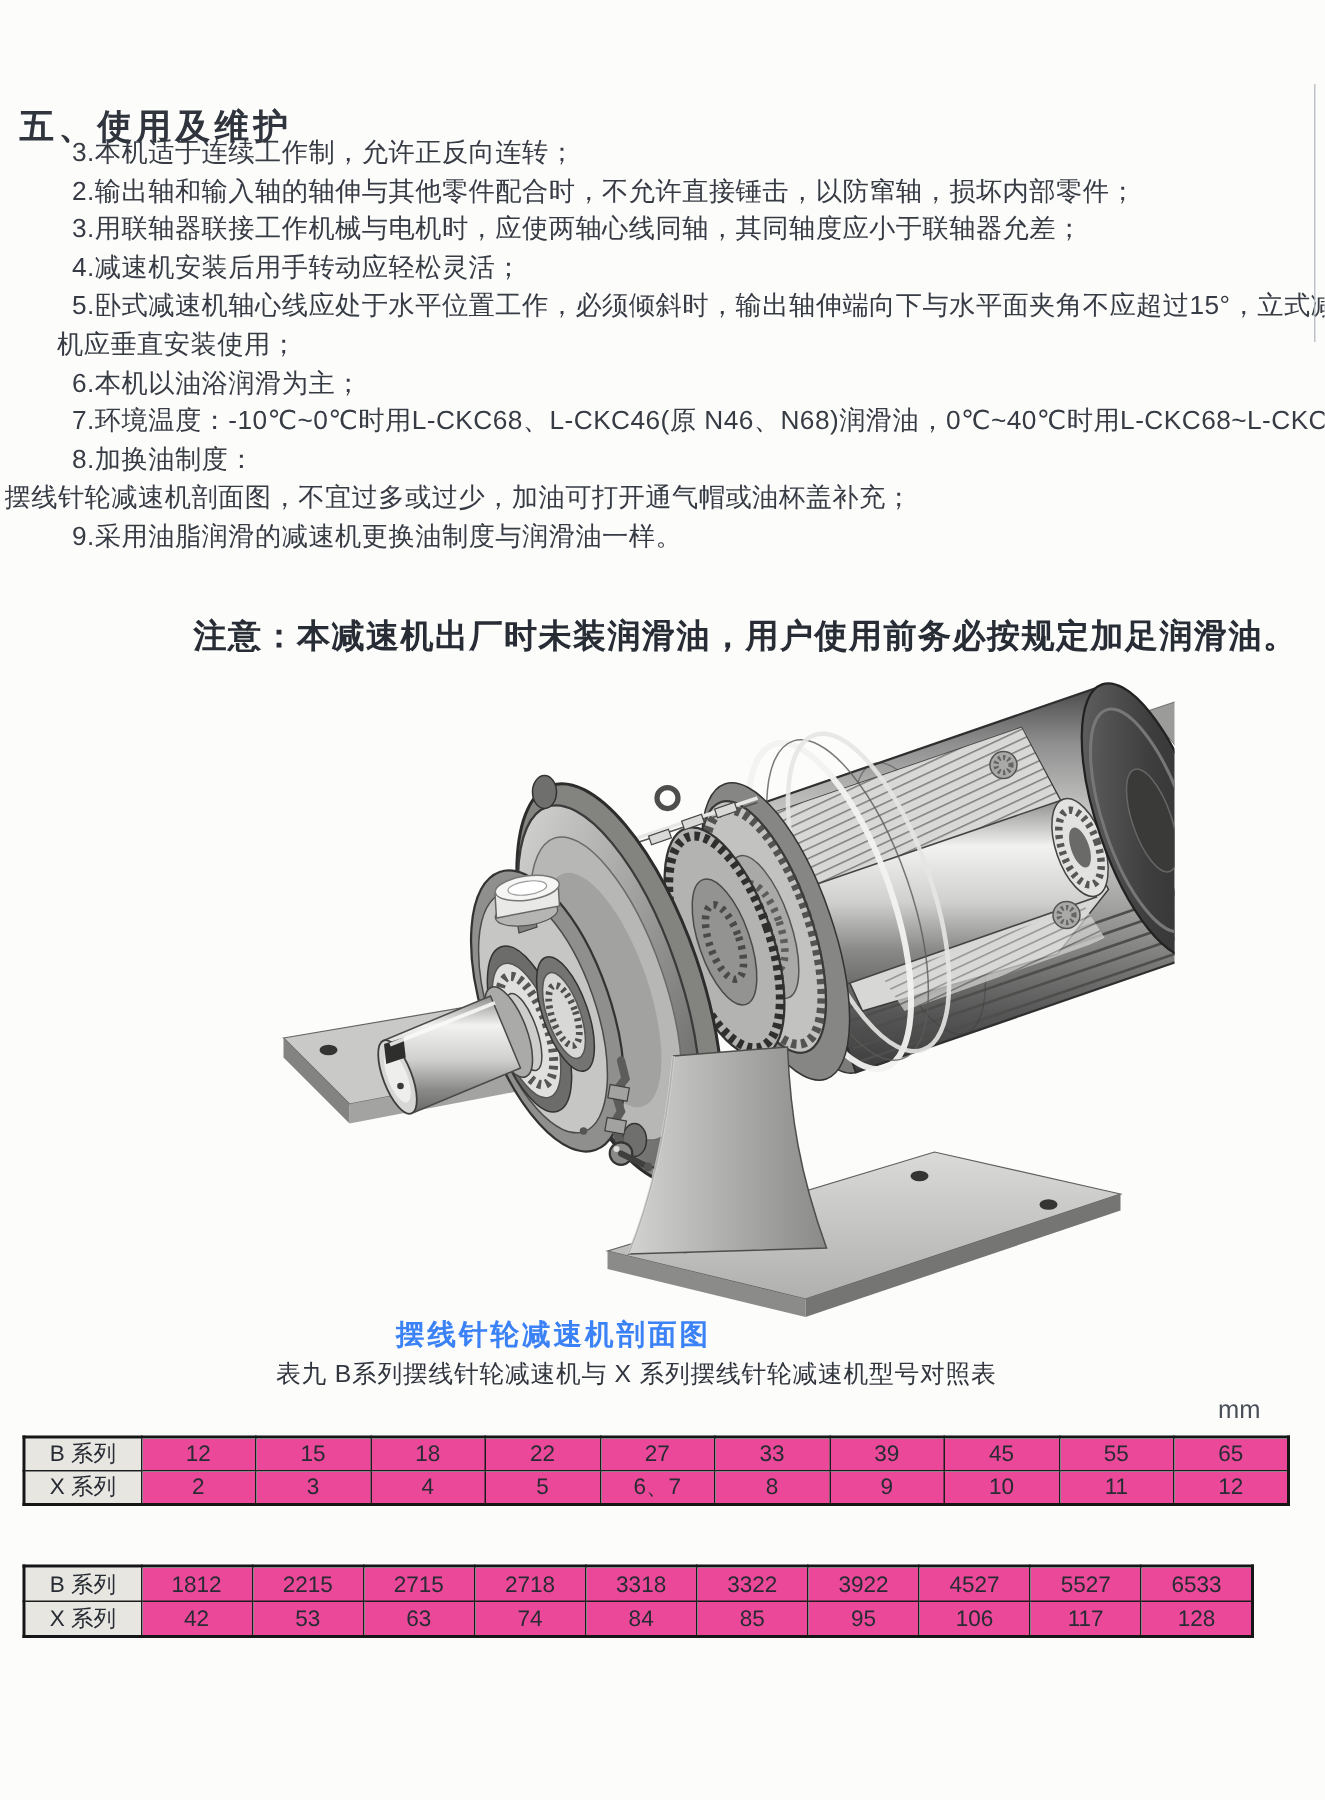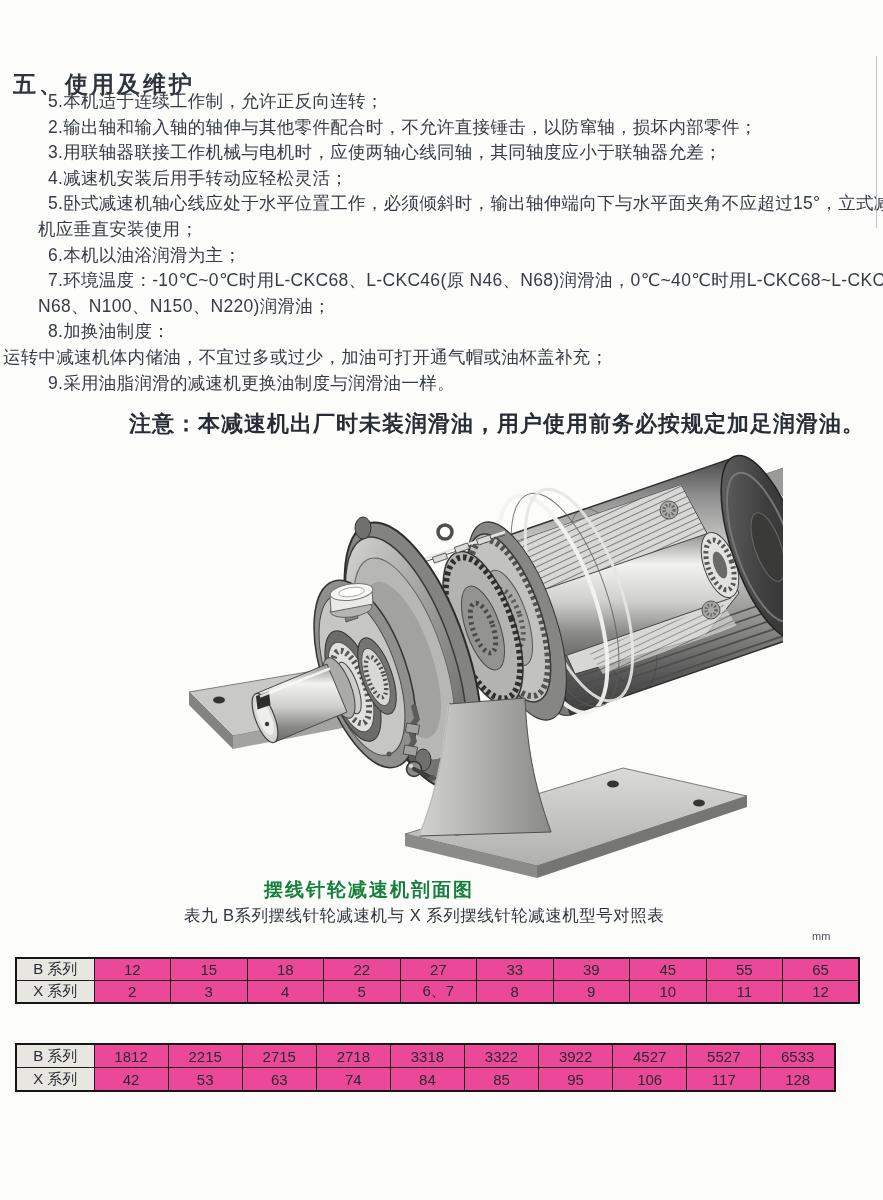--- a/index.html
+++ b/index.html
@@ -10,53 +10,52 @@
   }
   .abs{position:absolute;}
   .heading{left:13px;top:50px;font-size:23px;font-weight:600;letter-spacing:3px;color:#2f343d;margin-top:19px;}
   .textblock{left:0;top:89px;width:880px;}
   .ln{height:25.6px;line-height:25.6px;font-size:17.5px;white-space:nowrap;letter-spacing:0.3px;color:#363b44;}
   .ln.item{padding-left:48px;}
   .ln.cont{padding-left:38px;}
   .ln.flush{padding-left:3px;}
   .notice{left:129px;top:409px;font-size:22px;font-weight:bold;letter-spacing:1px;color:#272c35;white-space:nowrap;}
   .figwrap{left:113px;top:446px;width:670px;height:434px;}
-  .figcaption{left:264px;top:877px;font-size:19px;font-weight:600;letter-spacing:2px;color:#15803d;}
+  .figcaption{left:264px;top:877px;font-size:19px;font-weight:600;letter-spacing:2px;color:#3b82f6;}
   .tbltitle{left:184px;top:905px;font-size:16.5px;letter-spacing:0.5px;color:#30353e;}
-  .unit{left:812px;top:930px;font-size:11px;color:#4a4f58;}
+  .unit{left:812px;top:930px;font-size:17px;color:#4a4f58;}
   table.model{border-collapse:collapse;table-layout:fixed;background:#eff3f4;}
   table.model{border:2.5px solid #161616;}
   table.model td{
     border:1.6px solid #1c1c1c;text-align:center;vertical-align:middle;
     font-size:15px;padding:0;color:#272b33;background:#ec4899;overflow:hidden;white-space:nowrap;
   }
   table.model td.hd{background:#e7e6e1;}
   #table1{left:15px;top:957px;width:845px;}
   #table1 td{height:21px;}
   #table2{left:15px;top:1043px;width:821px;}
   #table2 td{height:22px;}
   .edge-line{left:876px;top:56px;width:1px;height:172px;background:#aab0b8;opacity:.75;}
 </style>
 </head>
 <body>
 
 <div class="abs heading">五、使用及维护</div>
 
 <div class="abs textblock">
-  <div class="ln item">5.本机适于连续工作制，允许正反向连转；</div>
+  <div class="ln item">3.本机适于连续工作制，允许正反向连转；</div>
   <div class="ln item">2.输出轴和输入轴的轴伸与其他零件配合时，不允许直接锤击，以防窜轴，损坏内部零件；</div>
   <div class="ln item">3.用联轴器联接工作机械与电机时，应使两轴心线同轴，其同轴度应小于联轴器允差；</div>
   <div class="ln item">4.减速机安装后用手转动应轻松灵活；</div>
   <div class="ln item">5.卧式减速机轴心线应处于水平位置工作，必须倾斜时，输出轴伸端向下与水平面夹角不应超过15°，立式减速</div>
   <div class="ln cont">机应垂直安装使用；</div>
   <div class="ln item">6.本机以油浴润滑为主；</div>
   <div class="ln item">7.环境温度：-10℃~0℃时用L-CKC68、L-CKC46(原 N46、N68)润滑油，0℃~40℃时用L-CKC68~L-CKC220(原</div>
-  <div class="ln cont">N68、N100、N150、N220)润滑油；</div>
   <div class="ln item">8.加换油制度：</div>
-  <div class="ln flush">运转中减速机体内储油，不宜过多或过少，加油可打开通气帽或油杯盖补充；</div>
+  <div class="ln flush">摆线针轮减速机剖面图，不宜过多或过少，加油可打开通气帽或油杯盖补充；</div>
   <div class="ln item">9.采用油脂润滑的减速机更换油制度与润滑油一样。</div>
 </div>
 
 <div class="abs notice">注意：本减速机出厂时未装润滑油，用户使用前务必按规定加足润滑油。</div>
 
 <div class="abs figwrap">
 <svg width="670" height="434" viewBox="0 0 670 434">
   <defs>
     <linearGradient id="gMotor" x1="0" y1="0" x2="0" y2="1">
       <stop offset="0" stop-color="#474747"></stop>

